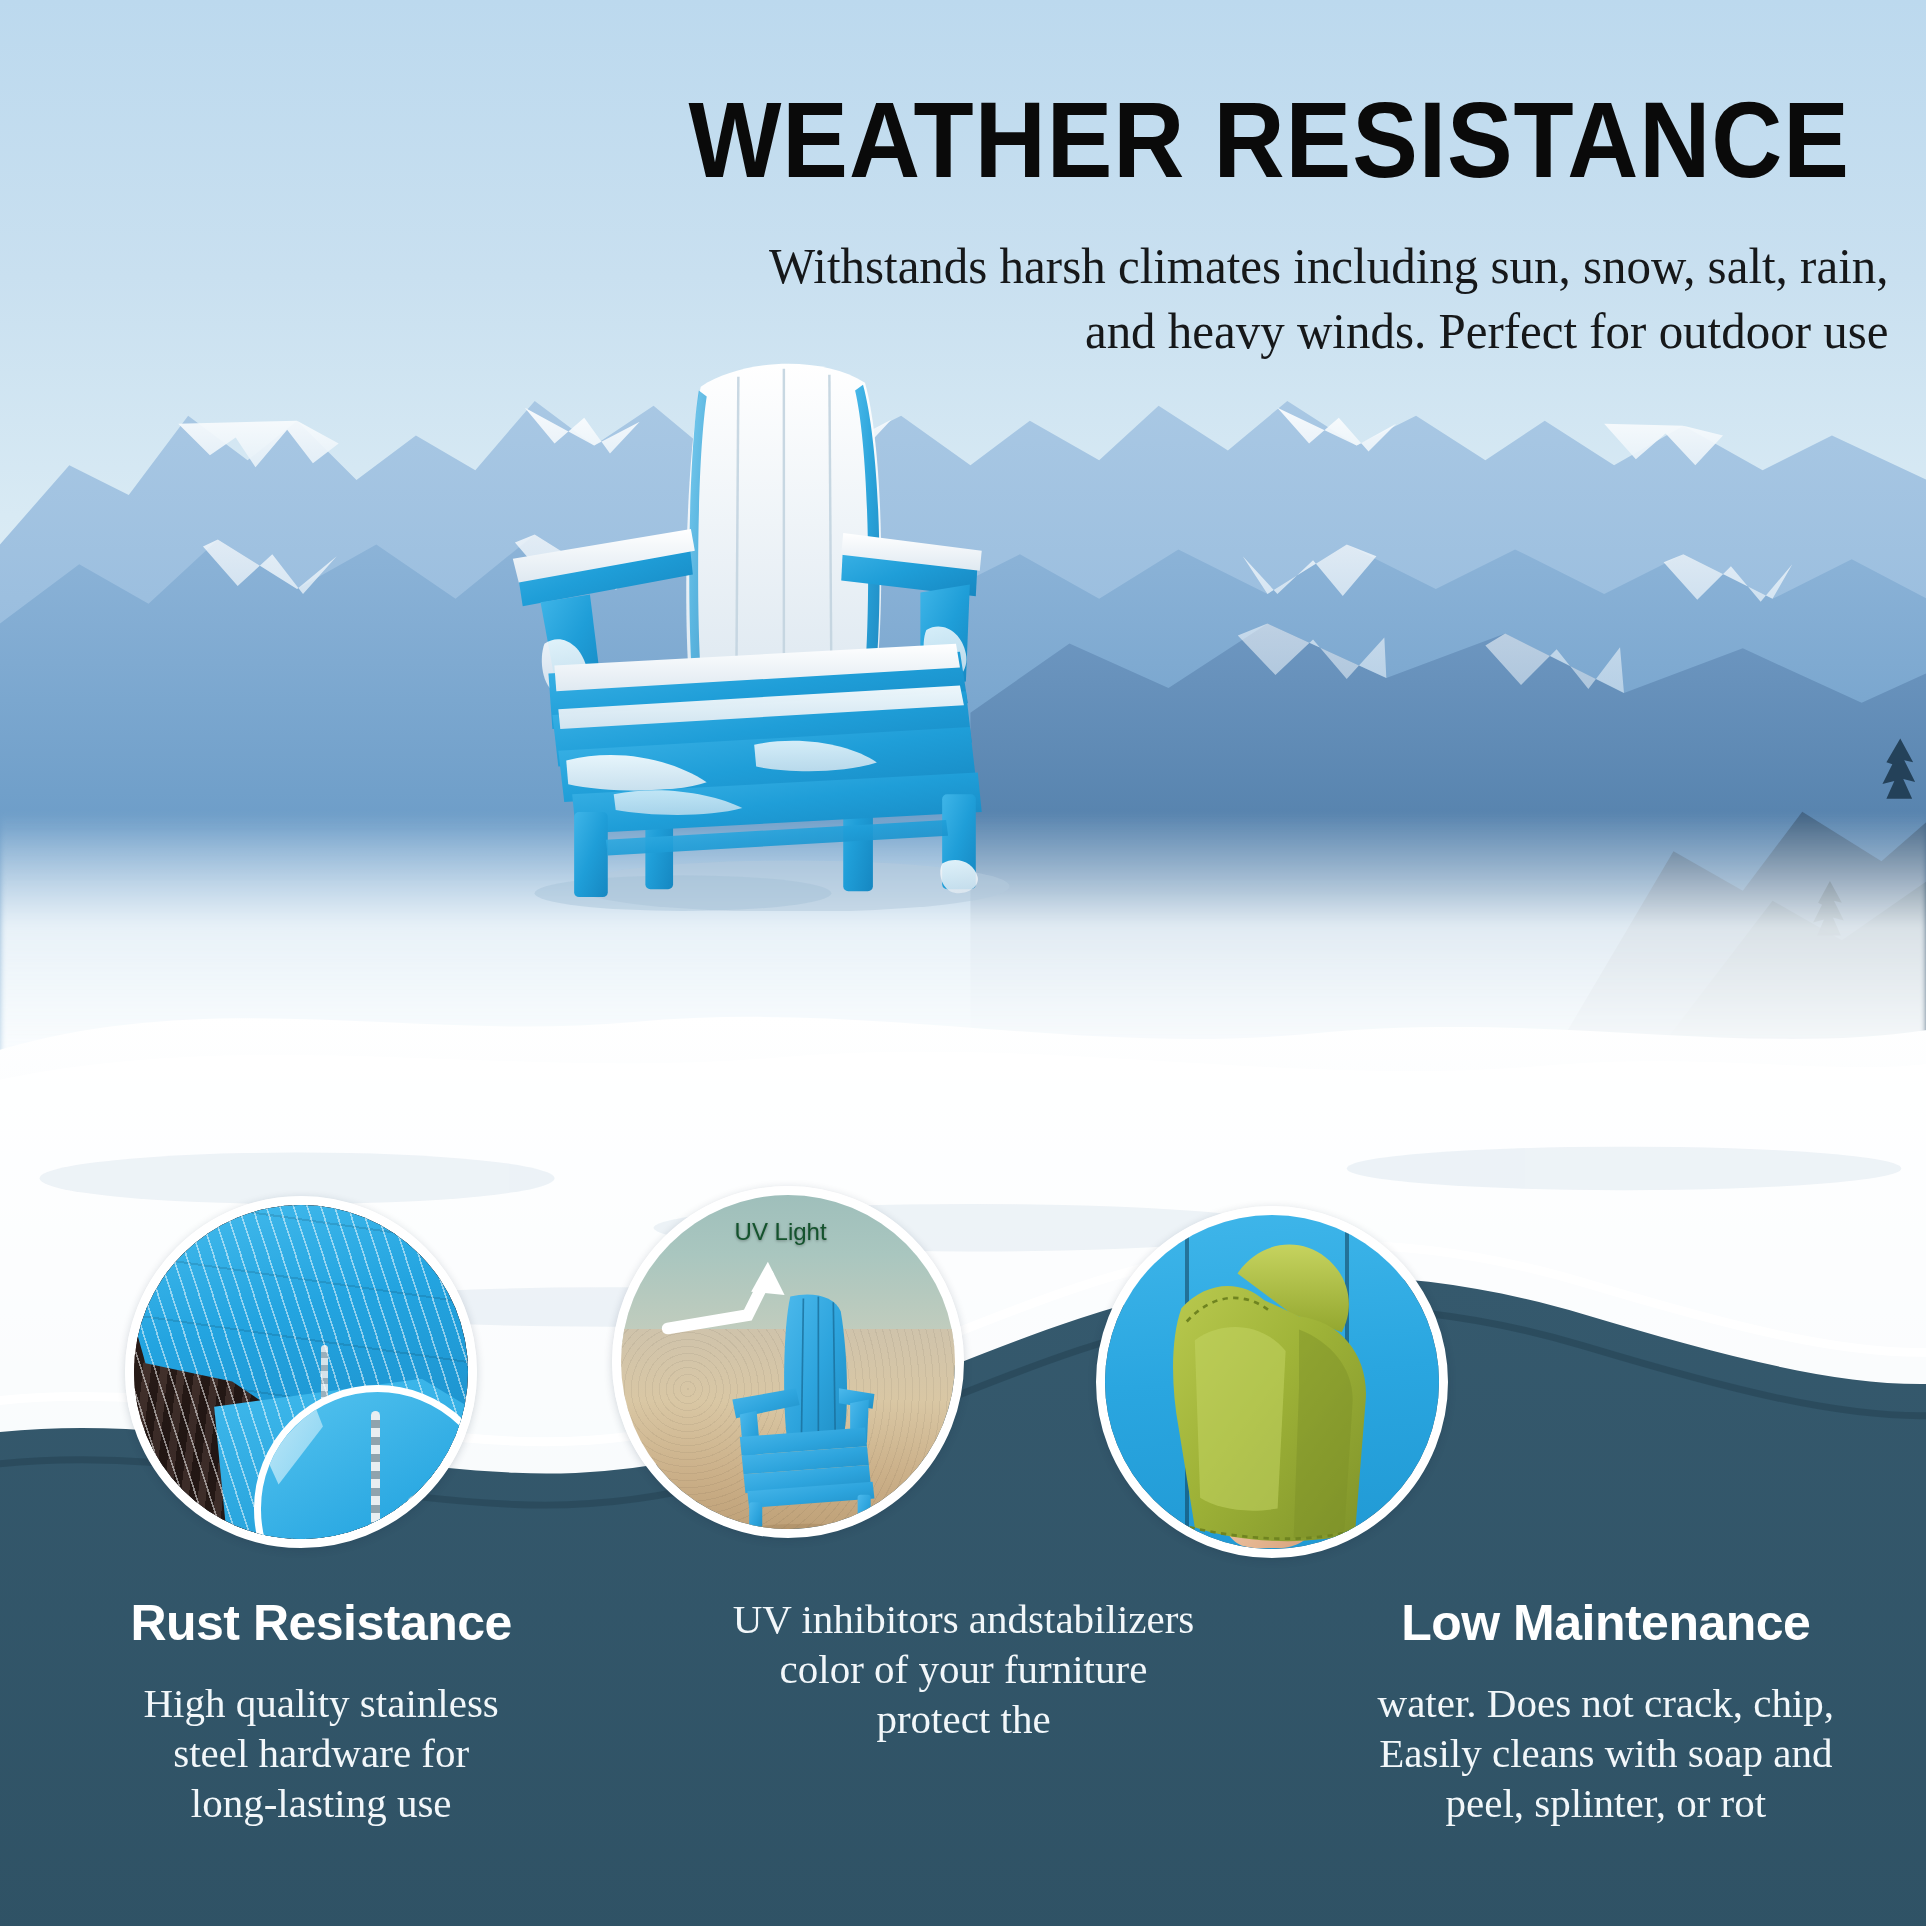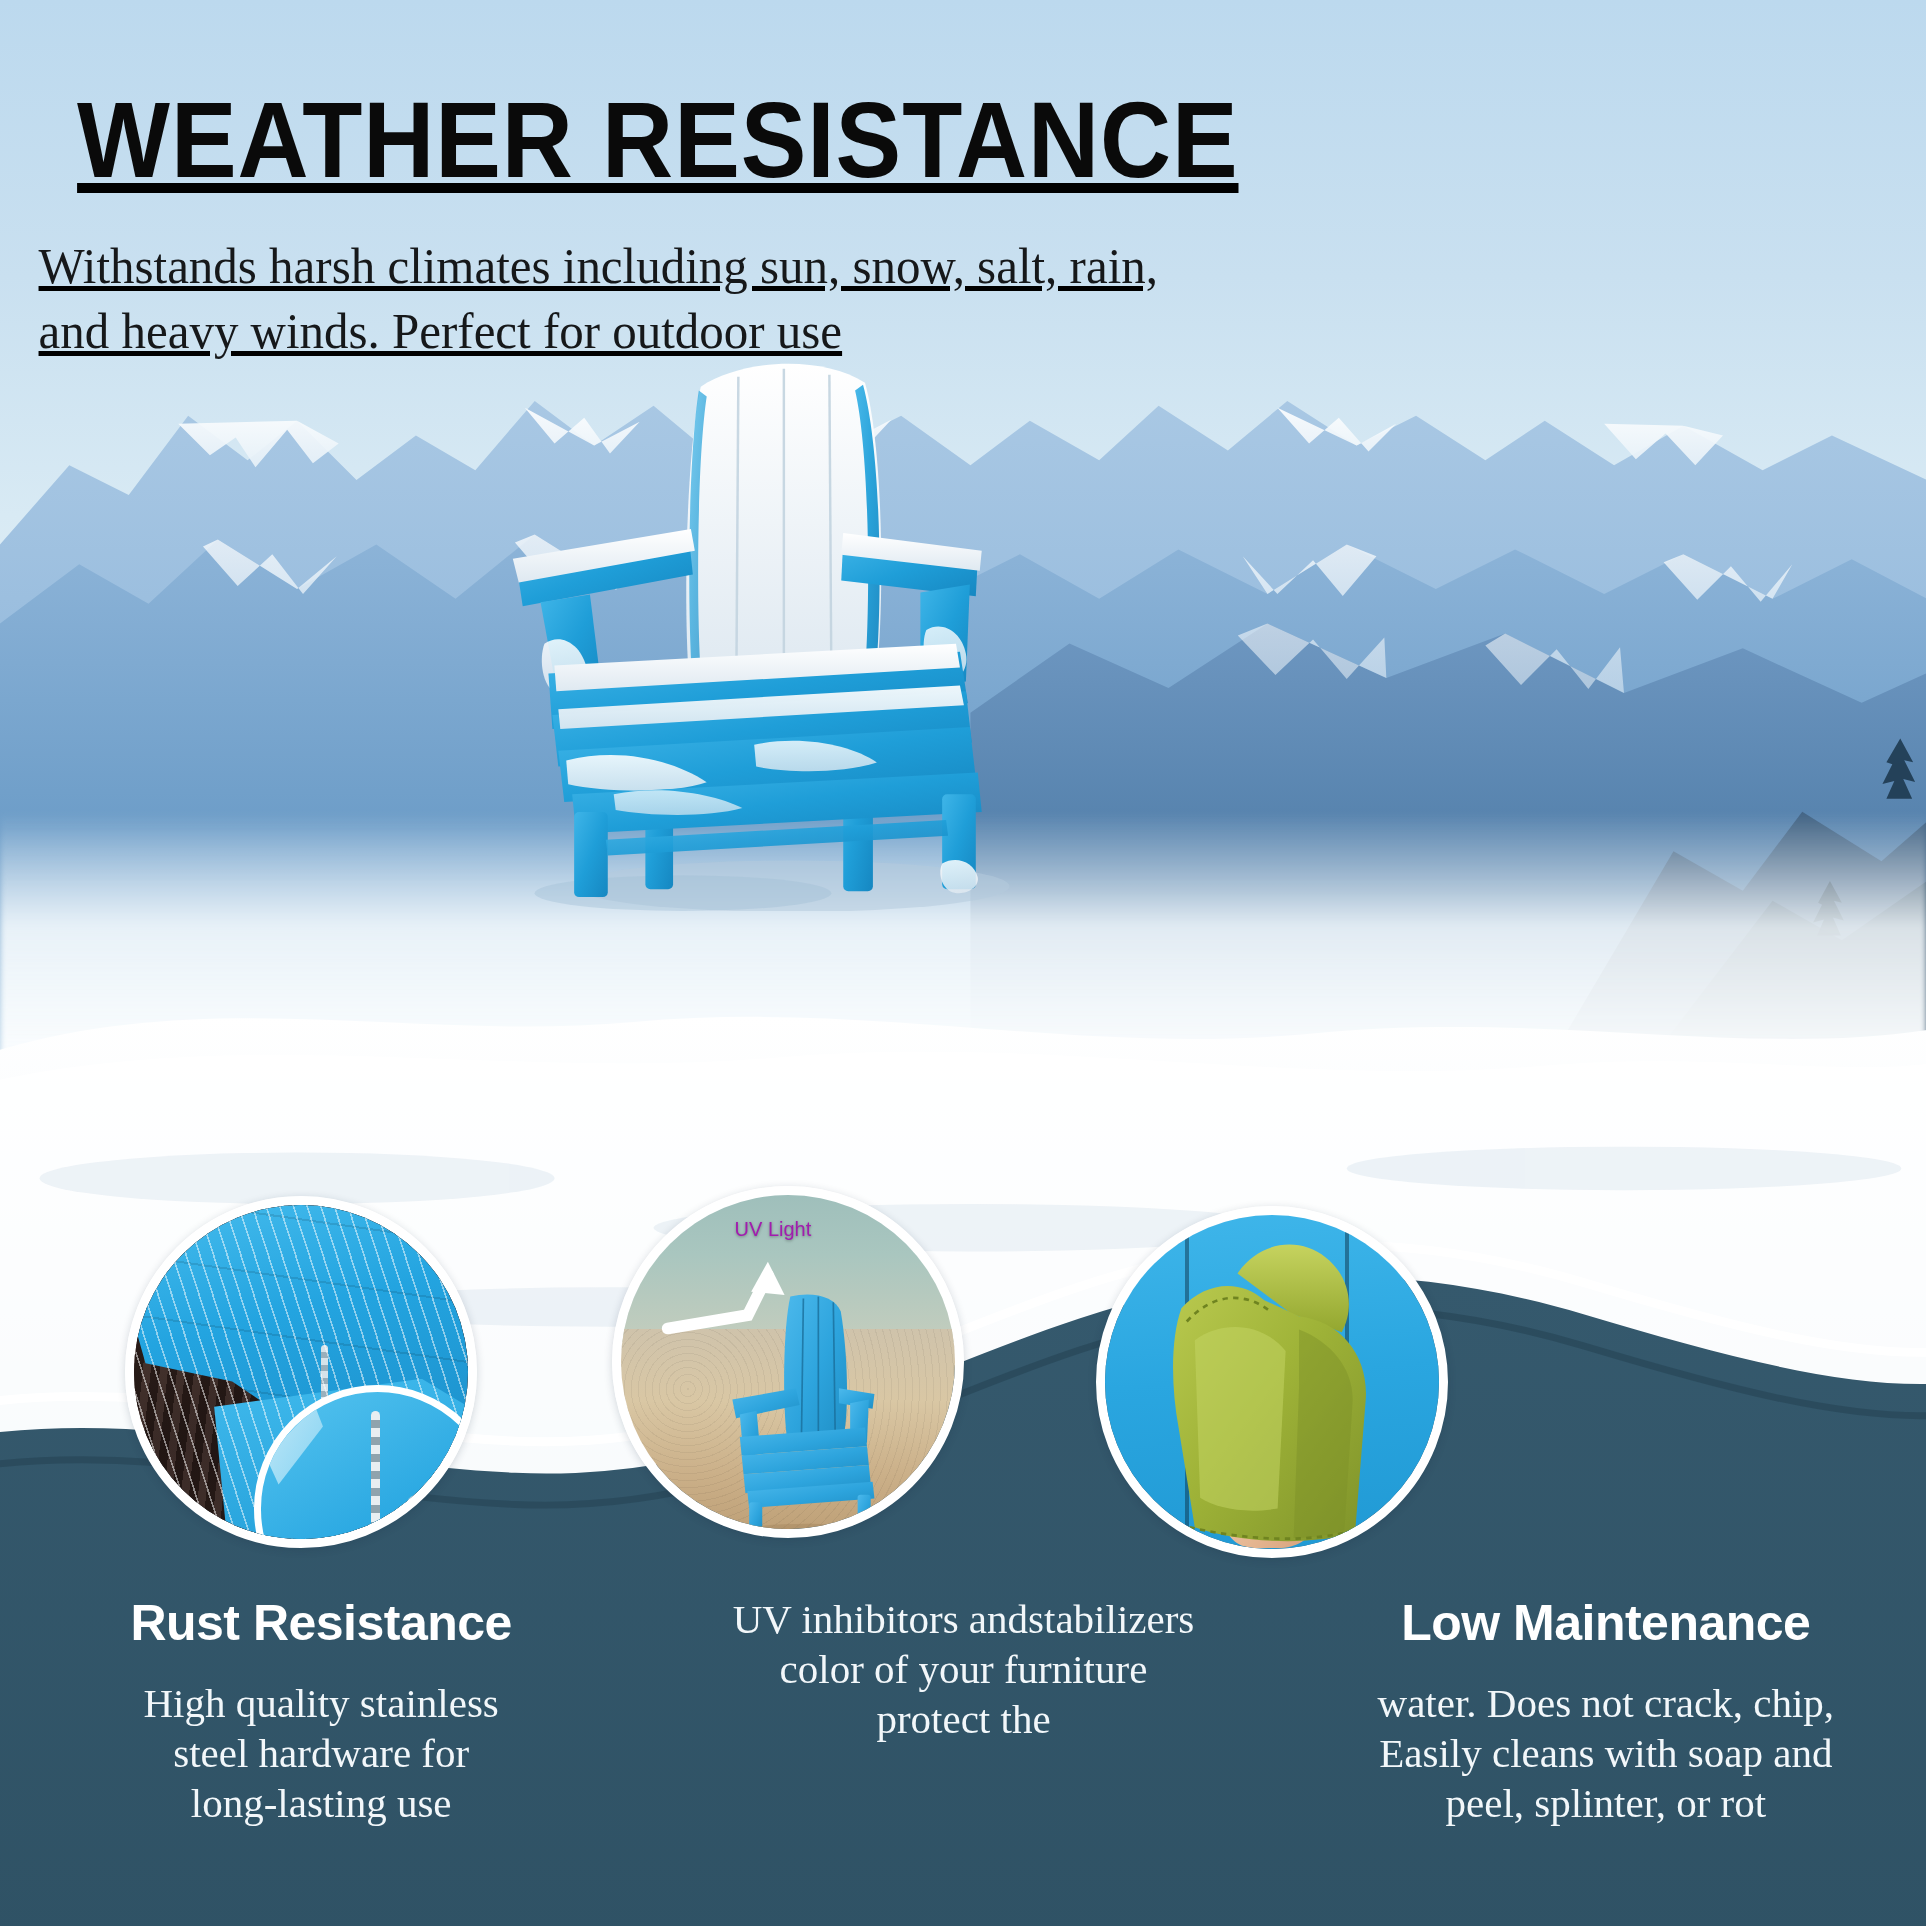--- a/index.html
+++ b/index.html
@@ -16,21 +16,21 @@
     overflow:hidden;
   }
 
   
   .sky {
     position:absolute; left:0; top:0; width:1927px; height:990px;
     background:linear-gradient(180deg,#bcd9ee 0%, #c9e0f0 28%, #d8eaf4 52%, #e4f0f7 72%, #edf5f9 100%);
   }
 
   
-  .header { position:absolute; left:0; top:0; width:1927px; text-align:left; z-index:40;text-decoration:underline; }
+  .header { position:absolute; left:0; top:0; width:1927px; text-align:right; z-index:40; }
   .title {
     font-family:"Liberation Sans", sans-serif;
     font-weight:bold;
     font-size:107px;
     letter-spacing:1px;
     color:#0a0a0a;
     margin-top:87px;
     line-height:1.0;
     transform:scaleX(0.92);
   }
@@ -133,21 +133,21 @@
   
   .beach-scene { position:absolute; inset:0; }
   .sea { position:absolute; left:0; top:0; width:100%; height:44%;
     background:linear-gradient(180deg,#9fbfbb 0%, #a9c6bf 40%, #c4cdbd 100%); }
   .sand { position:absolute; left:0; top:40%; width:100%; height:60%;
     background:linear-gradient(180deg,#cfc3ab 0%, #d9c7a4 36%, #cbb089 72%, #bfa178 100%); }
   .sand-spec { position:absolute; left:0; top:40%; width:100%; height:60%;
     background:repeating-radial-gradient(circle at 20% 30%, rgba(0,0,0,.05) 0 1px, rgba(0,0,0,0) 1px 7px);}
   .uv-label {
     position:absolute; left:34%; top:7%;
-    color:#a21caf; font-size:20px; font-weight:500;
+    color:#14532d; font-size:24px; font-weight:500;
     text-shadow:0 1px 3px rgba(0,0,0,.35);
     font-family:"Liberation Sans", sans-serif;
     white-space:nowrap; z-index:6;
   }
   .uv-arrow { position:absolute; left:12%; top:18%; width:60%; height:30%; z-index:5; }
   .mid-chair { position:absolute; left:26%; top:28%; width:56%; height:74%; z-index:4; }
 
   
   .clean-scene { position:absolute; inset:0;
     background:linear-gradient(175deg,#3fb6ea 0%, #2aa6e0 48%, #2099d4 100%); }

